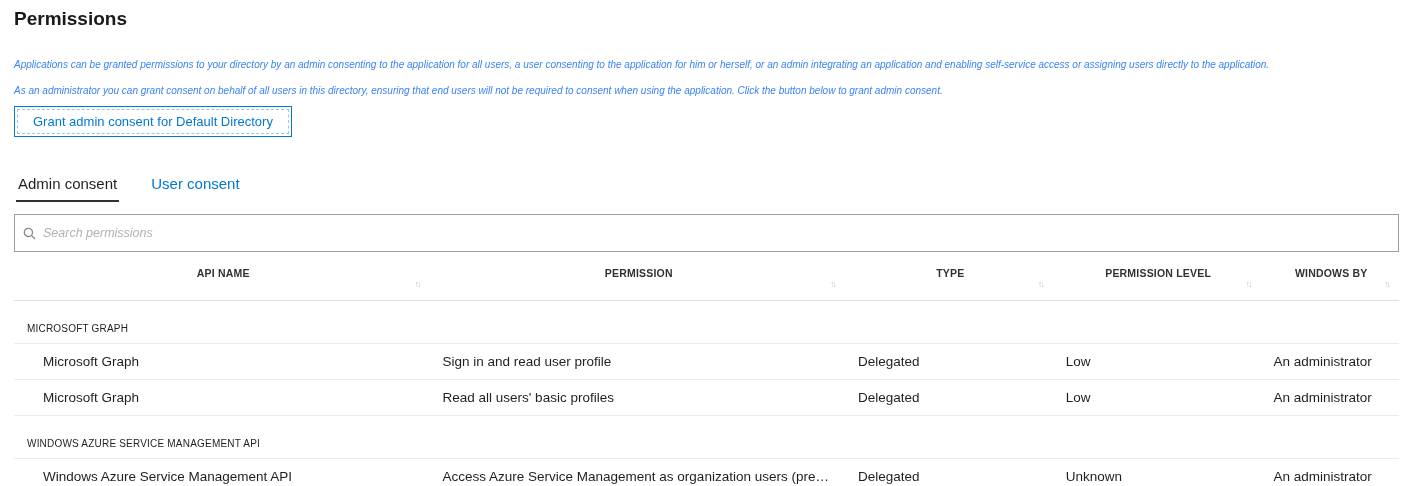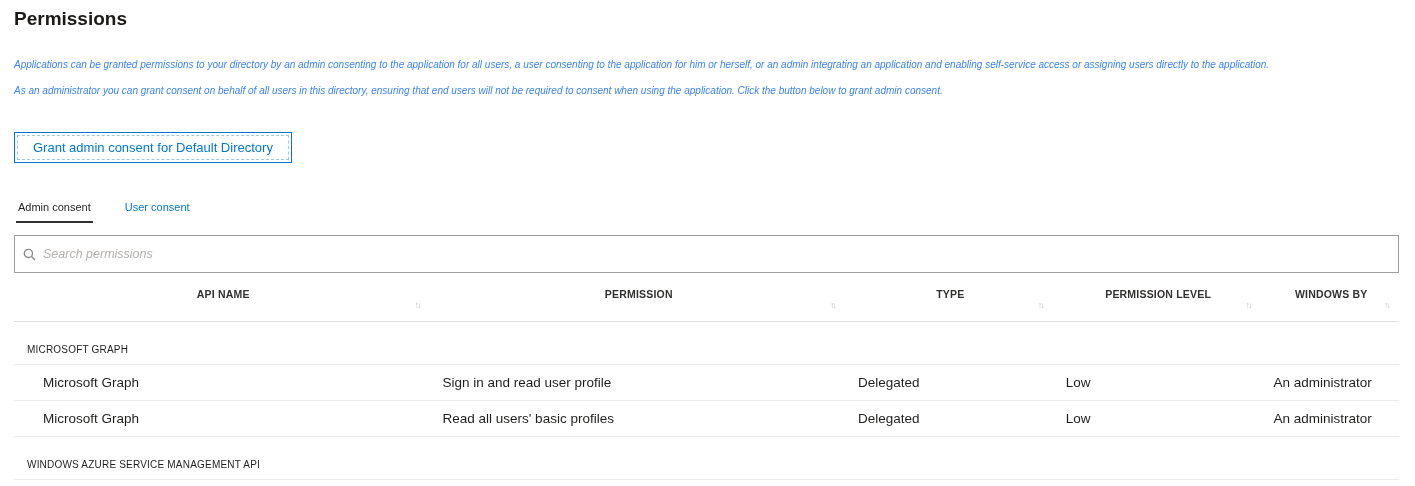--- a/index.html
+++ b/index.html
@@ -21,21 +21,21 @@
   }
 
   .desc {
     font-size: 10px;
     line-height: 1.45;
     color: #3b82f6;
     margin: 0 0 11px 0;
     max-width: 1385px;
     font-style: italic;
   }
-  .desc.last { margin-bottom: 30px; }
+  .desc.last { margin-bottom: 4px; }
 
   .grant-btn {
     display: inline-block;
     background: #ffffff;
     color: #0078d4;
     border: 1px solid #0078d4;
     outline: 1px dashed #9bc7e8;
     outline-offset: -4px;
     font-family: "Liberation Sans", sans-serif;
     font-size: 13px;
@@ -43,21 +43,21 @@
     margin: 4px 0 10px 0;
     cursor: pointer;
   }
 
   .tabs {
     display: flex;
     gap: 30px;
     margin: 24px 0 12px 2px;
   }
   .tab {
-    font-size: 11px;
+    font-size: 15px;
     color: #0078d4;
     padding: 4px 2px 8px 2px;
     cursor: pointer;
     border-bottom: 2px solid transparent;
   }
   .tab.active {
     color: #201f1e;
     border-bottom-color: #323130;
   }
 

